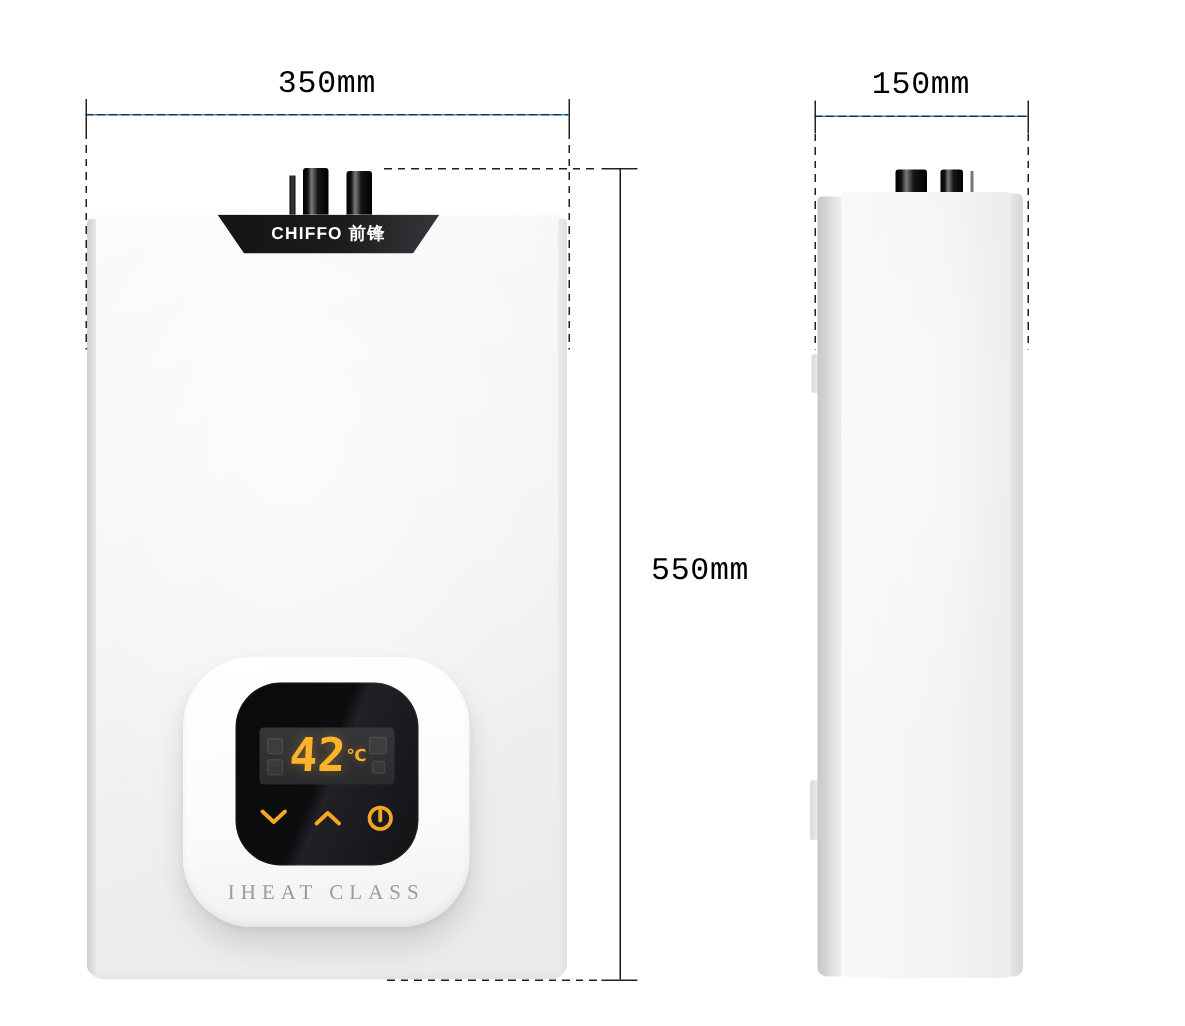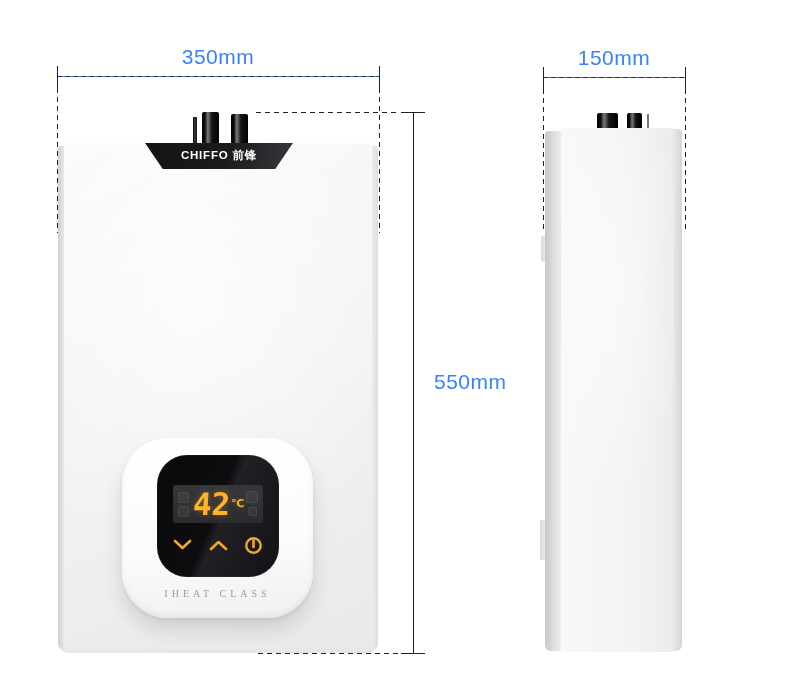--- a/index.html
+++ b/index.html
@@ -7,21 +7,21 @@
     position:relative;width:790px;height:684px;background:#ffffff;overflow:hidden;
     font-family:"Liberation Sans",sans-serif;color:#1a1a1a;
   }
   .abs{position:absolute;text-align:center;}
   .dim-h{height:1px;background:repeating-linear-gradient(90deg,#1d2f3f 0 5px,#3f7cc0 5px 8px);}
   .tick-v{width:1px;height:22px;background:#222;}
   .tick-h{width:24px;height:1px;background:#222;}
   .dash-v{width:1px;background:repeating-linear-gradient(180deg,#1f1f1f 0 5px,transparent 5px 9px);}
   .dash-h{height:1px;background:repeating-linear-gradient(90deg,#1f1f1f 0 5px,transparent 5px 9px);}
   .solid-v{width:1px;background:#1a1a1a;}
-  .dim-label{font-size:21px;color:#3b82f6;letter-spacing:0.5px;}
+  .dim-label{font-size:21px;color:#000000;letter-spacing:0.5px;font-family:Liberation Mono, monospace;}
   .dim-label.center{text-align:center;}
 
   
   .front-body{
     left:58px;top:143px;width:320px;height:510px;
     background:
       radial-gradient(120% 90% at 42% 30%, rgba(255,255,255,0.65), rgba(255,255,255,0) 60%),
       linear-gradient(160deg,#fafafa 0%,#f3f3f4 48%,#e9e9eb 100%);
     border-radius:5px 5px 11px 11px;
     box-shadow:inset 0 1px 2px rgba(255,255,255,0.9), inset 0 -2px 4px rgba(0,0,0,0.04);
@@ -68,21 +68,21 @@
   }
   .ghost{position:absolute;border-radius:2px;background:rgba(255,255,255,0.05);box-shadow:inset 0 0 0 1px rgba(255,255,255,0.07);}
   .btn-row{
     left:157px;top:534px;width:122px;height:22px;
     display:flex;align-items:center;justify-content:space-evenly;
   }
   .btn-row svg{display:block;}
 
   .series-caption{
     left:122px;top:588px;width:191px;text-align:center;
-    font-size:10px;letter-spacing:4px;color:#9b9b9d;font-family:"Liberation Serif",serif;
+    font-size:14px;letter-spacing:4px;color:#9b9b9d;font-family:"Liberation Serif",serif;
   }
 
   
   .side-front-strip{left:545px;top:131px;width:16px;height:520px;border-radius:3px 0 0 6px;
     background:linear-gradient(90deg,#c7c7ca 0%,#dddddf 55%,#ededee 100%);}
   .side-main{left:561px;top:128px;width:112px;height:524px;border-radius:2px 2px 2px 6px;
     background:
       radial-gradient(120% 70% at 40% 30%, rgba(255,255,255,0.5), rgba(255,255,255,0) 60%),
       linear-gradient(90deg,#f8f8f9 0%,#f3f3f4 65%,#ececee 100%);}
   .side-bevel{left:673px;top:129px;width:9px;height:522px;border-radius:0 4px 6px 0;

